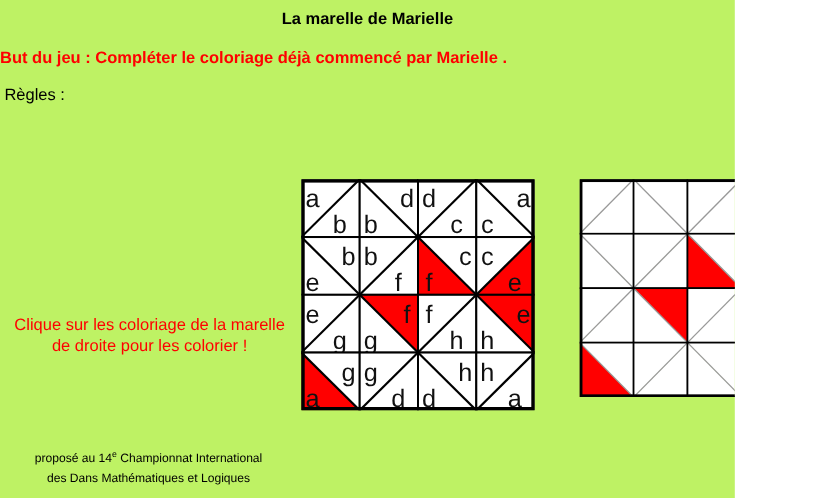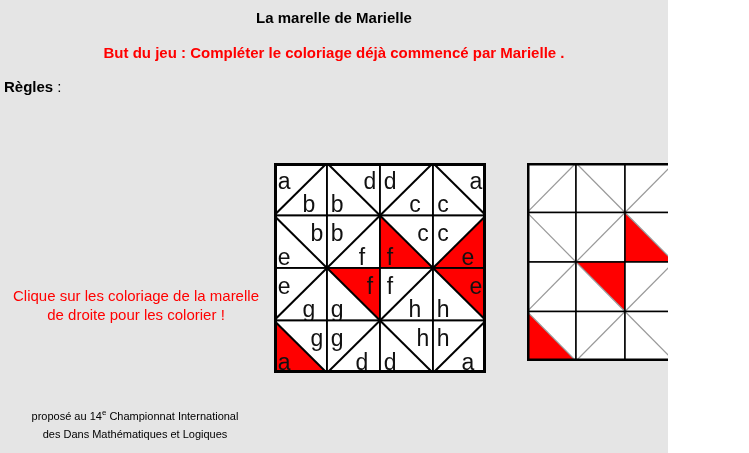--- a/index.html
+++ b/index.html
@@ -1,31 +1,31 @@
 <!DOCTYPE html>
 <html style="--red: #FF0000;"><head>
 <meta charset="utf-8">
 <style>
   html,body{margin:0;padding:0;background:#fff;}
   .page{
-    position:relative;width:668px;height:453px;background:#e5e5e5;
+    position:relative;width:668px;height:453px;background:#bef264;
     font-family:"Liberation Sans",sans-serif;color:#000;overflow:hidden;
   }
   .title{
     position:absolute;top:9px;left:0;right:0;margin:0;
     text-align:center;font-size:15px;font-weight:bold;
   }
   .subtitle{
     position:absolute;top:44px;left:0;right:0;
-    text-align:center;font-size:15px;font-weight:bold;color:var(--red,#f00);
+    font-size:15px;font-weight:bold;color:var(--red,#f00);
   }
   .rules{
     position:absolute;left:4px;top:78px;font-size:15px;line-height:18.5px;
   }
-  .rules .bold{font-weight:bold;}
+  .rules .bold{font-weight:normal;}
   .instruction{
     position:absolute;left:0;top:286px;width:272px;
     text-align:center;font-size:15px;line-height:19px;color:var(--red,#f00);
   }
   .grid{position:absolute;}
   #left-grid{left:274px;top:163px;width:212px;height:210px;}
   #right-grid{left:527px;top:163px;width:196px;height:198px;cursor:pointer;}
   .footer{
     position:absolute;left:25px;top:404px;width:220px;
     text-align:center;font-size:11px;line-height:18px;

